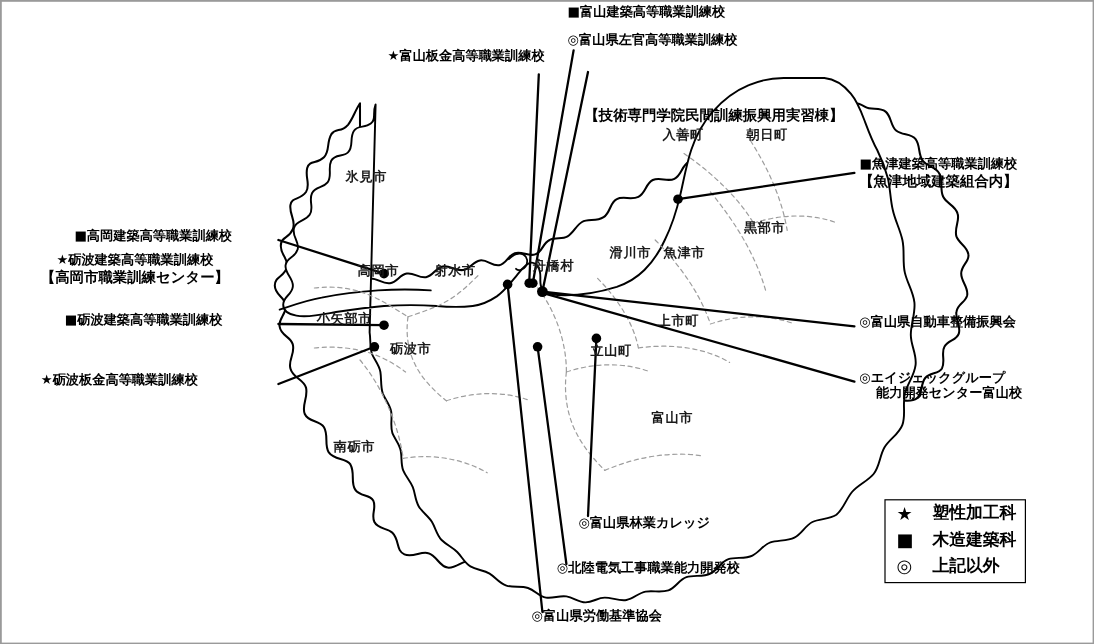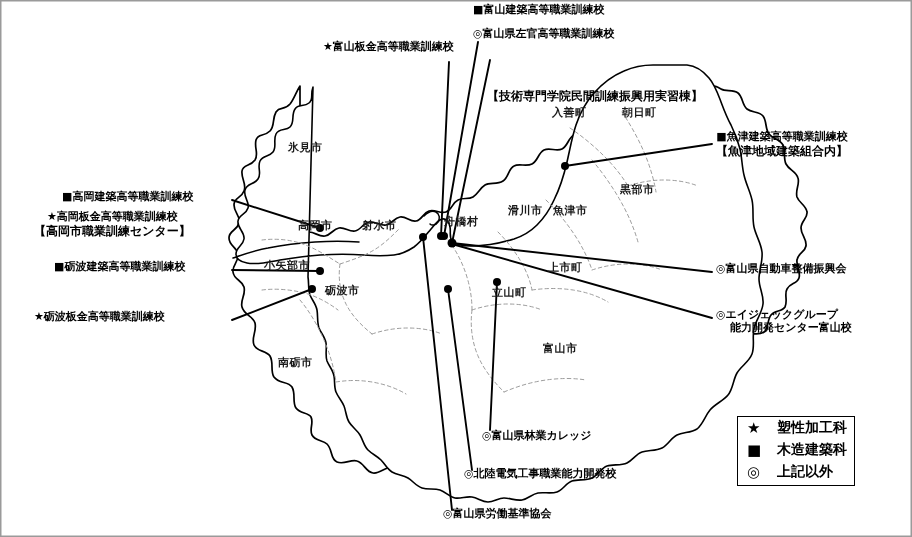--- a/index.html
+++ b/index.html
@@ -912,21 +912,21 @@
         <circle cx="497" cy="282" r="4"></circle>
       </g>
     </g>
   </svg>
 
   <div class="maplabel" style="left:288px;  top:140px;">氷見市</div>
   <div class="maplabel" style="left:298px;  top:218px;">高岡市</div>
   <div class="maplabel" style="left:362px;  top:218px;">射水市</div>
   <div class="maplabel" style="left:248px;  top:258px;margin-left:16px;">小矢部市</div>
   <div class="maplabel" style="left:325px;  top:283px;">砺波市</div>
-  <div class="maplabel" style="left:278px;  top:355px;">南砺市</div>
+  <div class="maplabel" style="left:278px;  top:365px;">南砺市</div>
   <div class="maplabel" style="left:444px;  top:214px;">舟橋村</div>
   <div class="maplabel" style="left:508px;  top:203px;">滑川市</div>
   <div class="maplabel" style="left:553px;  top:203px;">魚津市</div>
   <div class="maplabel" style="left:620px;  top:182px;">黒部市</div>
   <div class="maplabel" style="left:552px;  top:105px;">入善町</div>
   <div class="maplabel" style="left:622px;  top:105px;">朝日町</div>
   <div class="maplabel" style="left:548px;  top:260px;">上市町</div>
   <div class="maplabel" style="left:492px;  top:285px;">立山町</div>
   <div class="maplabel" style="left:543px;  top:341px;">富山市</div>
 
@@ -945,21 +945,21 @@
   <div class="callout center" style="left:716px; top:131px;">
     <span class="main">■魚津建築高等職業訓練校</span>
     <span class="sub">【魚津地域建築組合内】</span>
   </div>
 
   <div class="callout" style="left:34px; top:191px;margin-left:28px;">
     <span class="main">■高岡建築高等職業訓練校</span>
   </div>
 
   <div class="callout center" style="left:34px; top:211px;">
-    <span class="main">★高岡板金高等職業訓練校</span>
+    <span class="main">★砺波建築高等職業訓練校</span>
     <span class="sub">【高岡市職業訓練センター】</span>
   </div>
 
   <div class="callout" style="left:34px; top:261px;margin-left:20px;">
     <span class="main">■砺波建築高等職業訓練校</span>
   </div>
 
   <div class="callout" style="left:34px; top:311px;">
     <span class="main">★砺波板金高等職業訓練校</span>
   </div>

